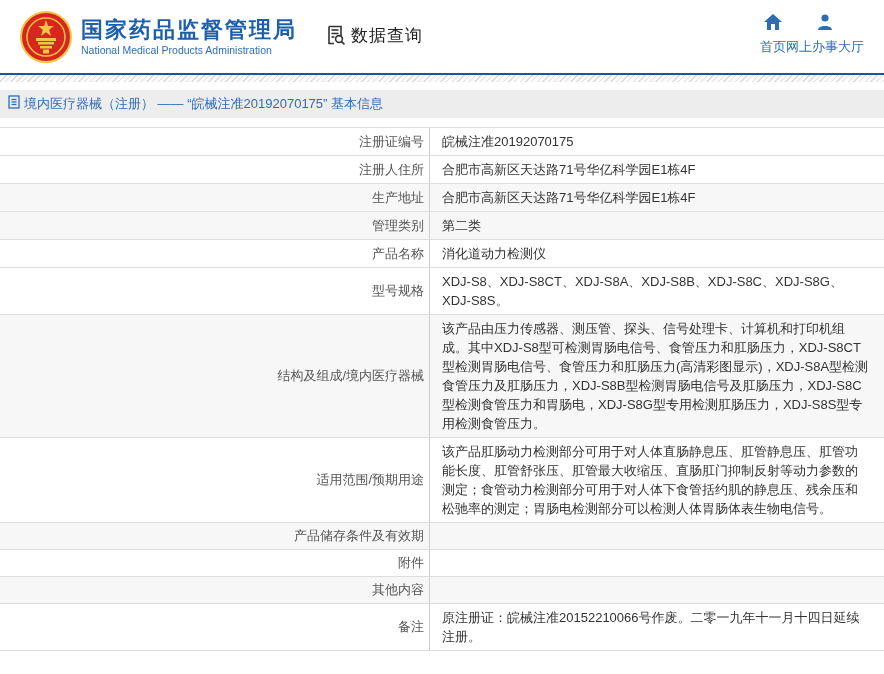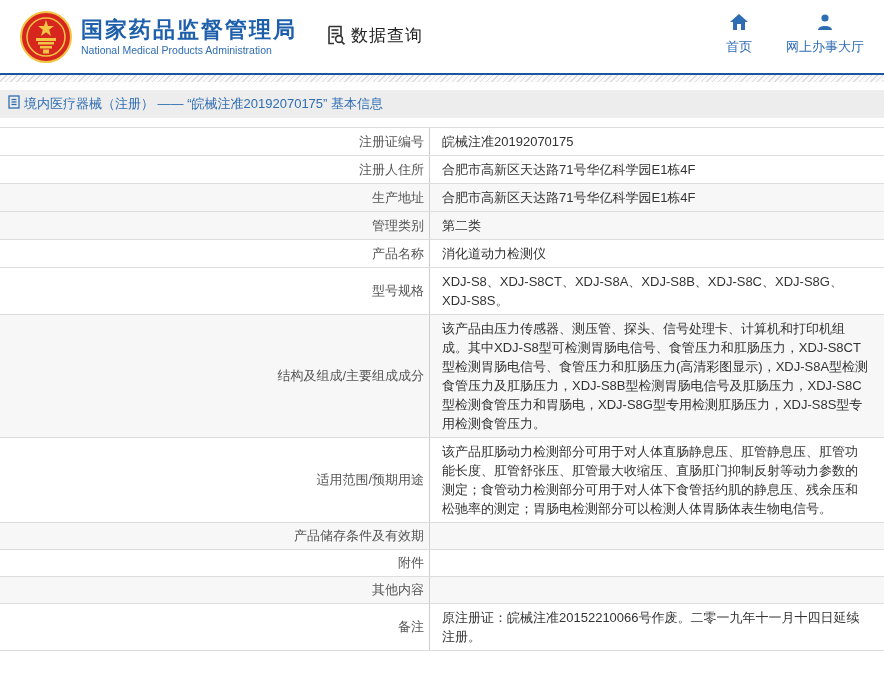--- a/index.html
+++ b/index.html
@@ -8,21 +8,21 @@
 
   
   .header { position:relative; height:75px; background:#fff; border-bottom:2px solid #1b55a0; }
   .header-inner { display:flex; align-items:center; height:100%; padding-left:20px; }
   .emblem { width:52px; height:52px; flex:0 0 auto; }
   .agency { margin-left:9px; }
   .agency-zh { font-size:22px; font-weight:bold; color:#1d5fab; letter-spacing:2px; line-height:26px; }
   .agency-en { font-size:10.5px; color:#2f6db3; line-height:14px; }
   .section-link { display:flex; margin-left:28px; cursor:pointer; }
   .section-link .txt { font-size:17px; color:#222; margin-left:4px; letter-spacing:1px; }
-  .top-nav { position:absolute; right:20px; top:14px; display:flex; gap:34px; }
+  .top-nav { position:absolute; right:20px; top:14px; display:flex; }
   .nav-item { display:flex; flex-direction:column; align-items:center; cursor:pointer; }
   .nav-item .lbl { font-size:13px; color:#2f6db3; margin-top:4px; white-space:nowrap; }
 
   
   .hatch { height:7px; width:100%;
     background:repeating-linear-gradient(135deg,#dcdcdc 0 1px,#fafafa 1px 4px); }
 
   
   .breadcrumb { margin-top:8px; height:28px; background:#ededed; display:flex; align-items:center; padding-left:8px; }
   .breadcrumb .crumb-txt { font-size:13px; color:#2f6db3; margin-left:4px; }
@@ -139,21 +139,21 @@
         <div class="tvalue"><span>消化道动力检测仪</span></div>
       </div>
       <div class="trow">
         <div class="tlabel">
           <span>型号规格</span>
         </div>
         <div class="tvalue"><span>XDJ-S8、XDJ-S8CT、XDJ-S8A、XDJ-S8B、XDJ-S8C、XDJ-S8G、XDJ-S8S。</span></div>
       </div>
       <div class="trow alt">
         <div class="tlabel">
-          <span>结构及组成/主要组成成分</span>
+          <span>结构及组成/境内医疗器械</span>
         </div>
         <div class="tvalue"><span>该产品由压力传感器、测压管、探头、信号处理卡、计算机和打印机组成。其中XDJ-S8型可检测胃肠电信号、食管压力和肛肠压力，XDJ-S8CT型检测胃肠电信号、食管压力和肛肠压力(高清彩图显示)，XDJ-S8A型检测食管压力及肛肠压力，XDJ-S8B型检测胃肠电信号及肛肠压力，XDJ-S8C型检测食管压力和胃肠电，XDJ-S8G型专用检测肛肠压力，XDJ-S8S型专用检测食管压力。</span></div>
       </div>
       <div class="trow">
         <div class="tlabel">
           <span>适用范围/预期用途</span>
         </div>
         <div class="tvalue"><span>该产品肛肠动力检测部分可用于对人体直肠静息压、肛管静息压、肛管功能长度、肛管舒张压、肛管最大收缩压、直肠肛门抑制反射等动力参数的测定；食管动力检测部分可用于对人体下食管括约肌的静息压、残余压和松驰率的测定；胃肠电检测部分可以检测人体胃肠体表生物电信号。</span></div>
       </div>
       <div class="trow alt">

